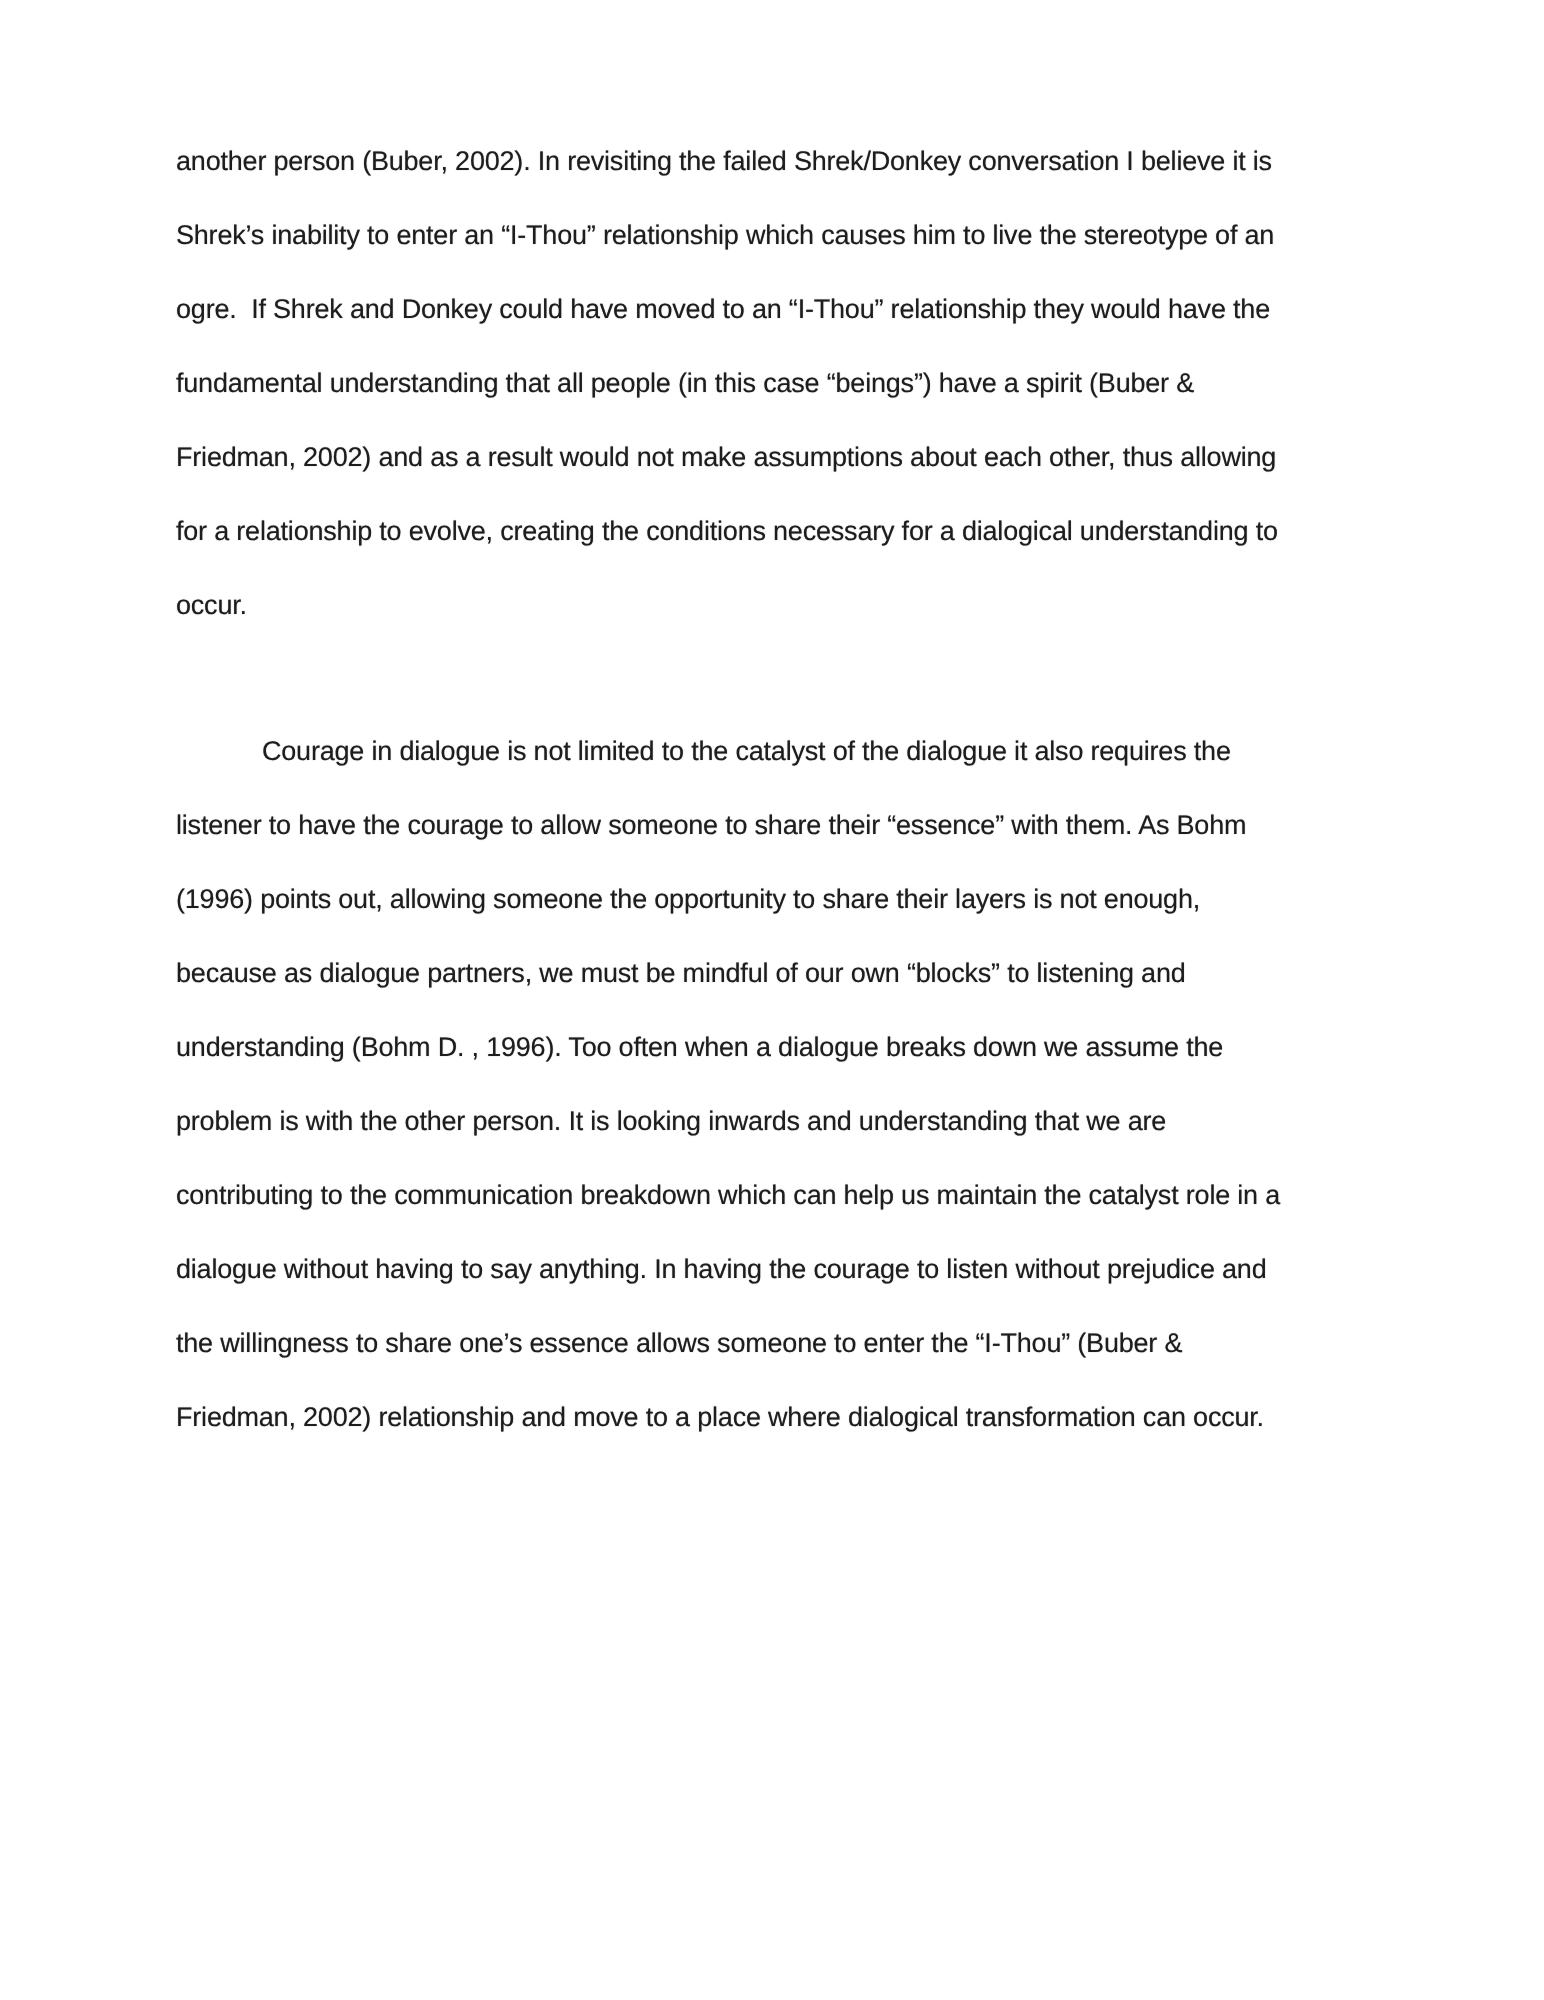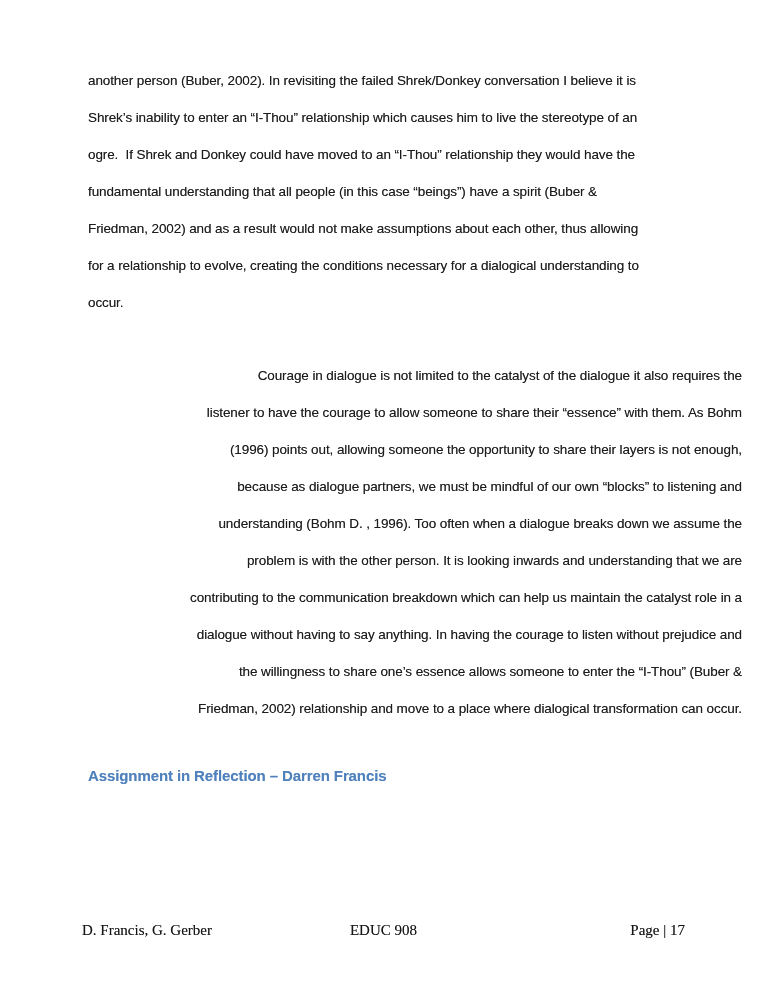--- a/index.html
+++ b/index.html
@@ -23,21 +23,21 @@
   }
   .body-para {
     margin: 0;
     font-size: 13.5px;
     line-height: 37px;
     letter-spacing: -0.1px;
     color: #1d1d1d;
     white-space: pre;
     text-shadow: 0 0 0.5px rgba(20,20,20,0.55);
   }
-  .para-2 { margin-top: 36px; text-align: right; }
+  .para-2 { margin-top: 36px; }
   .para-3 { margin-top: 41px; }
   .indented { text-indent: 43px; }
   .section-heading {
     margin: 38px 0 0 0;
     font-size: 15px;
     line-height: 22px;
     font-weight: bold;
     color: #4f81bd;
     letter-spacing: -0.1px;
     text-shadow: 0 0 0.5px rgba(79,129,189,0.5);
@@ -76,22 +76,16 @@
 listener to have the courage to allow someone to share their “essence” with them. As Bohm
 (1996) points out, allowing someone the opportunity to share their layers is not enough,
 because as dialogue partners, we must be mindful of our own “blocks” to listening and
 understanding (Bohm D. , 1996). Too often when a dialogue breaks down we assume the
 problem is with the other person. It is looking inwards and understanding that we are
 contributing to the communication breakdown which can help us maintain the catalyst role in a
 dialogue without having to say anything. In having the courage to listen without prejudice and
 the willingness to share one’s essence allows someone to enter the “I-Thou” (Buber &amp;
 Friedman, 2002) relationship and move to a place where dialogical transformation can occur.</p>
 
-    <h2 class="section-heading">Assignment in Reflection – Darren Francis</h2>
 
   </div>
 
-  <div class="footer">
-    <span class="footer-left">D. Francis, G. Gerber</span>
-    <span class="footer-center">EDUC 908</span>
-    <span class="footer-right">Page | 17</span>
-  </div>
 </div>
 
 </body></html>

